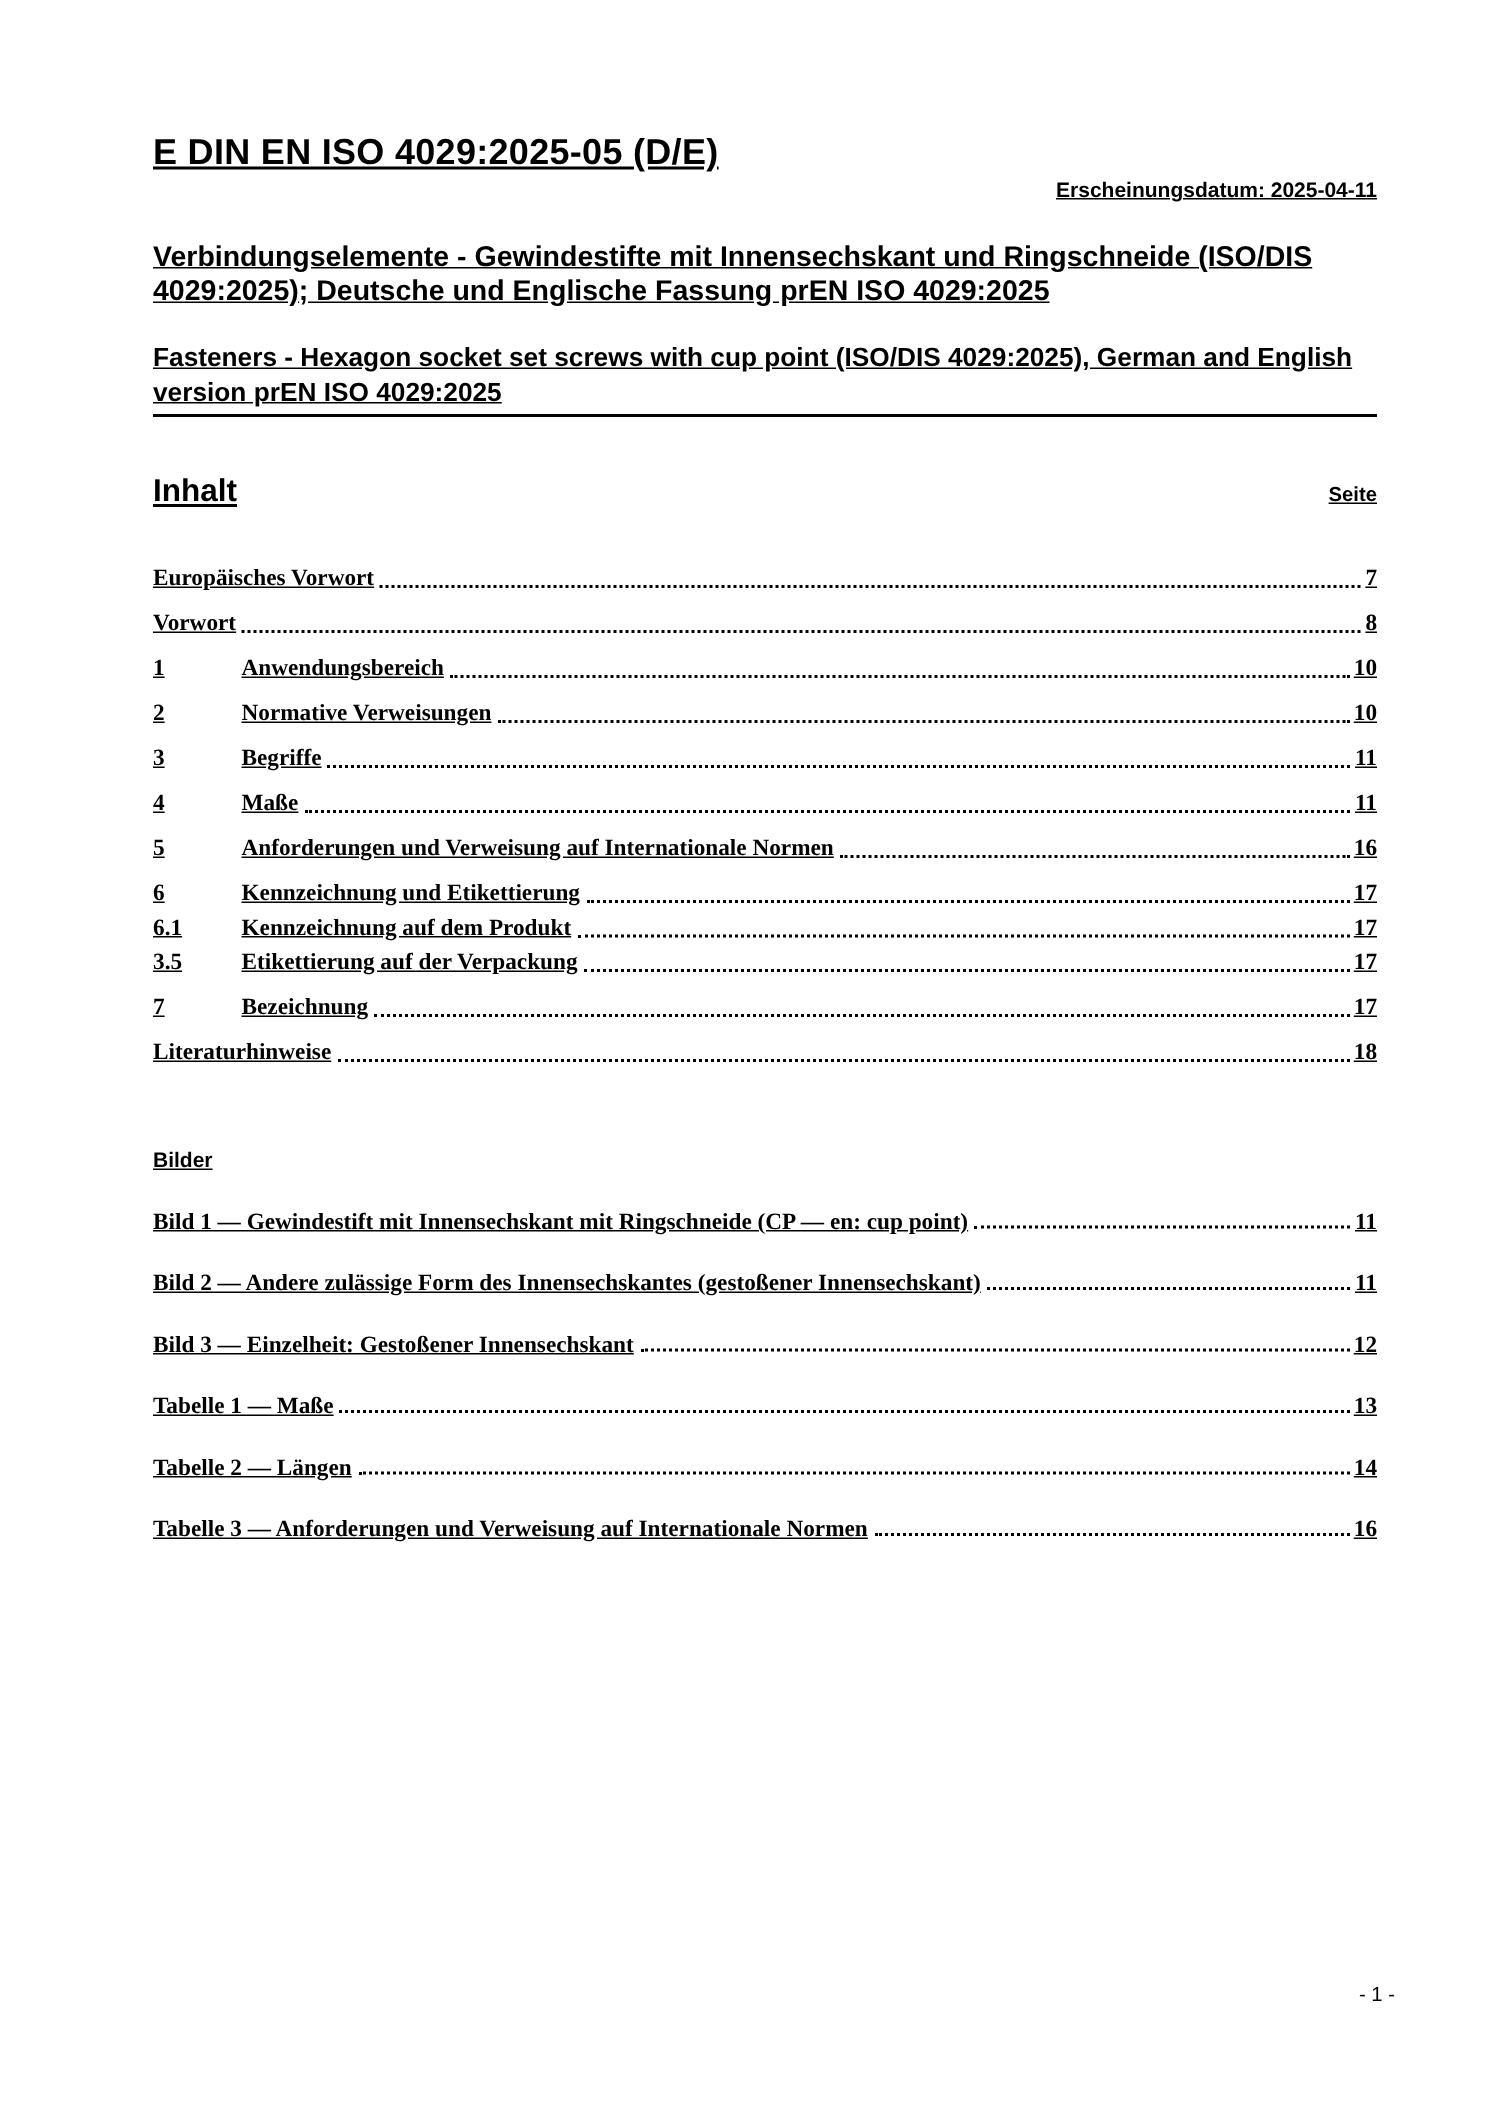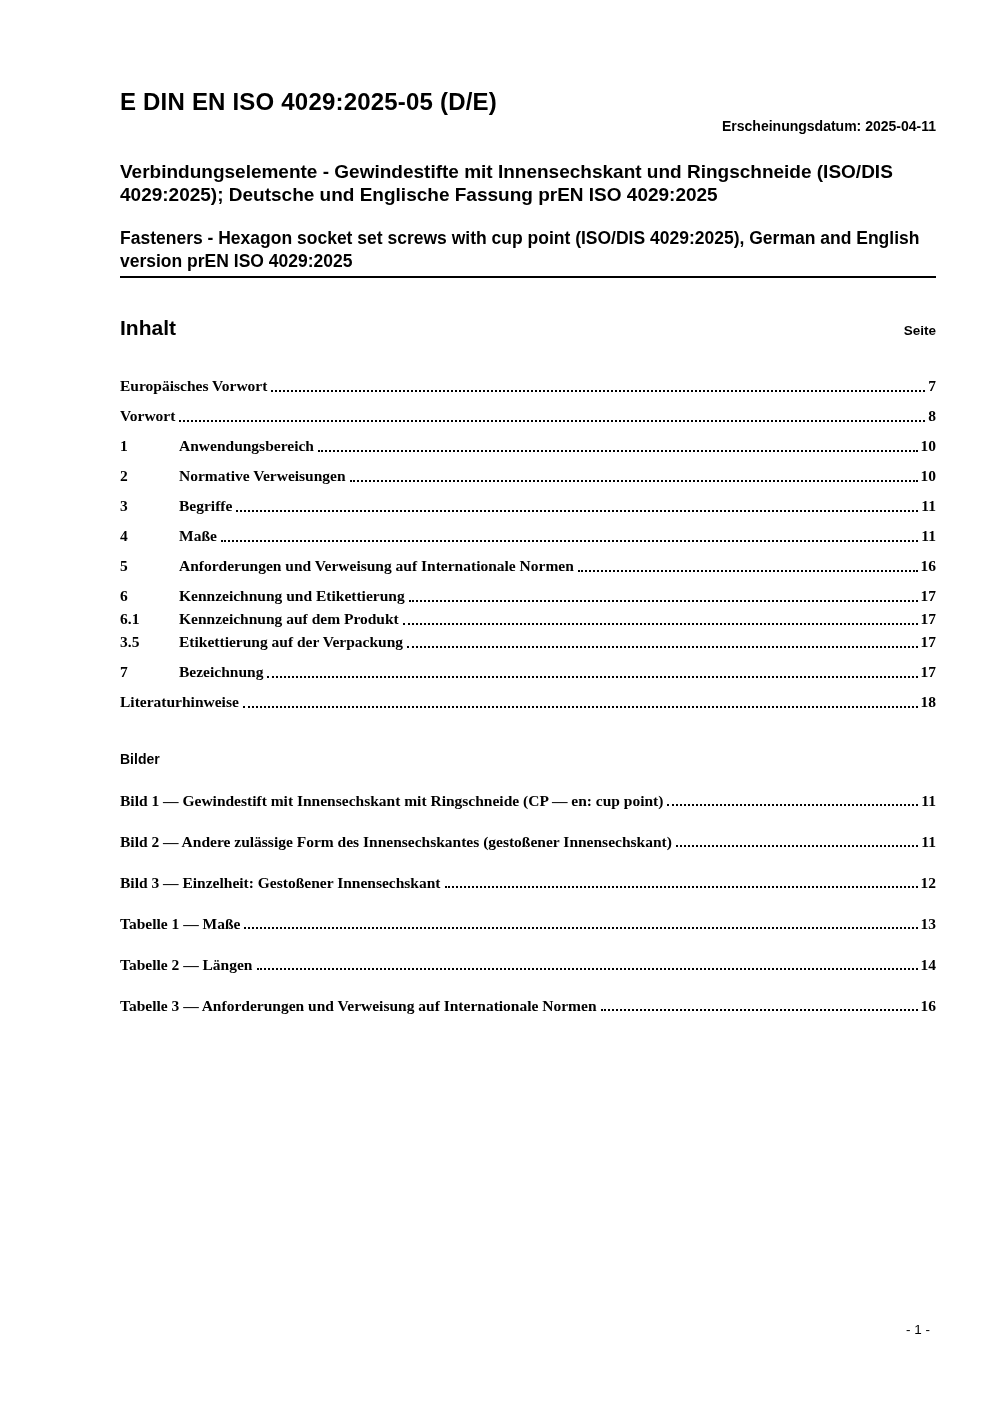--- a/index.html
+++ b/index.html
@@ -8,23 +8,24 @@
     position: relative;
     width: 992px;
     height: 1403px;
     background: #ffffff;
     overflow: hidden;
     font-family: "Liberation Sans", sans-serif;
     color: #000000;
   }
   .content {
     position: absolute;
-    left: 120px;
+    left: 102px;
     width: 816px;
     top: 0;
+    text-decoration: underline;
   }
 
   
   .doc-number {
     margin-top: 88px;
     font-size: 24px;
     font-weight: bold;
     line-height: 28px;
     letter-spacing: 0.2px;
   }
@@ -97,21 +98,21 @@
     min-width: 12px;
   }
   .toc-page { flex: none; }
 
   
   .list-section-heading {
     font-size: 14px;
     font-weight: bold;
     line-height: 17px;
   }
-  .figures-heading { margin-top: 41px; }
+  .figures-heading { margin-top: 55px; }
   .tables-heading { margin-top: 80px; }
   .fig-list, .tab-list { margin-top: 0; }
   .fig-row {
     display: flex;
     align-items: baseline;
     font-family: "Liberation Serif", serif;
     font-size: 15.5px;
     font-weight: bold;
     line-height: 17px;
     margin-top: 24px;

